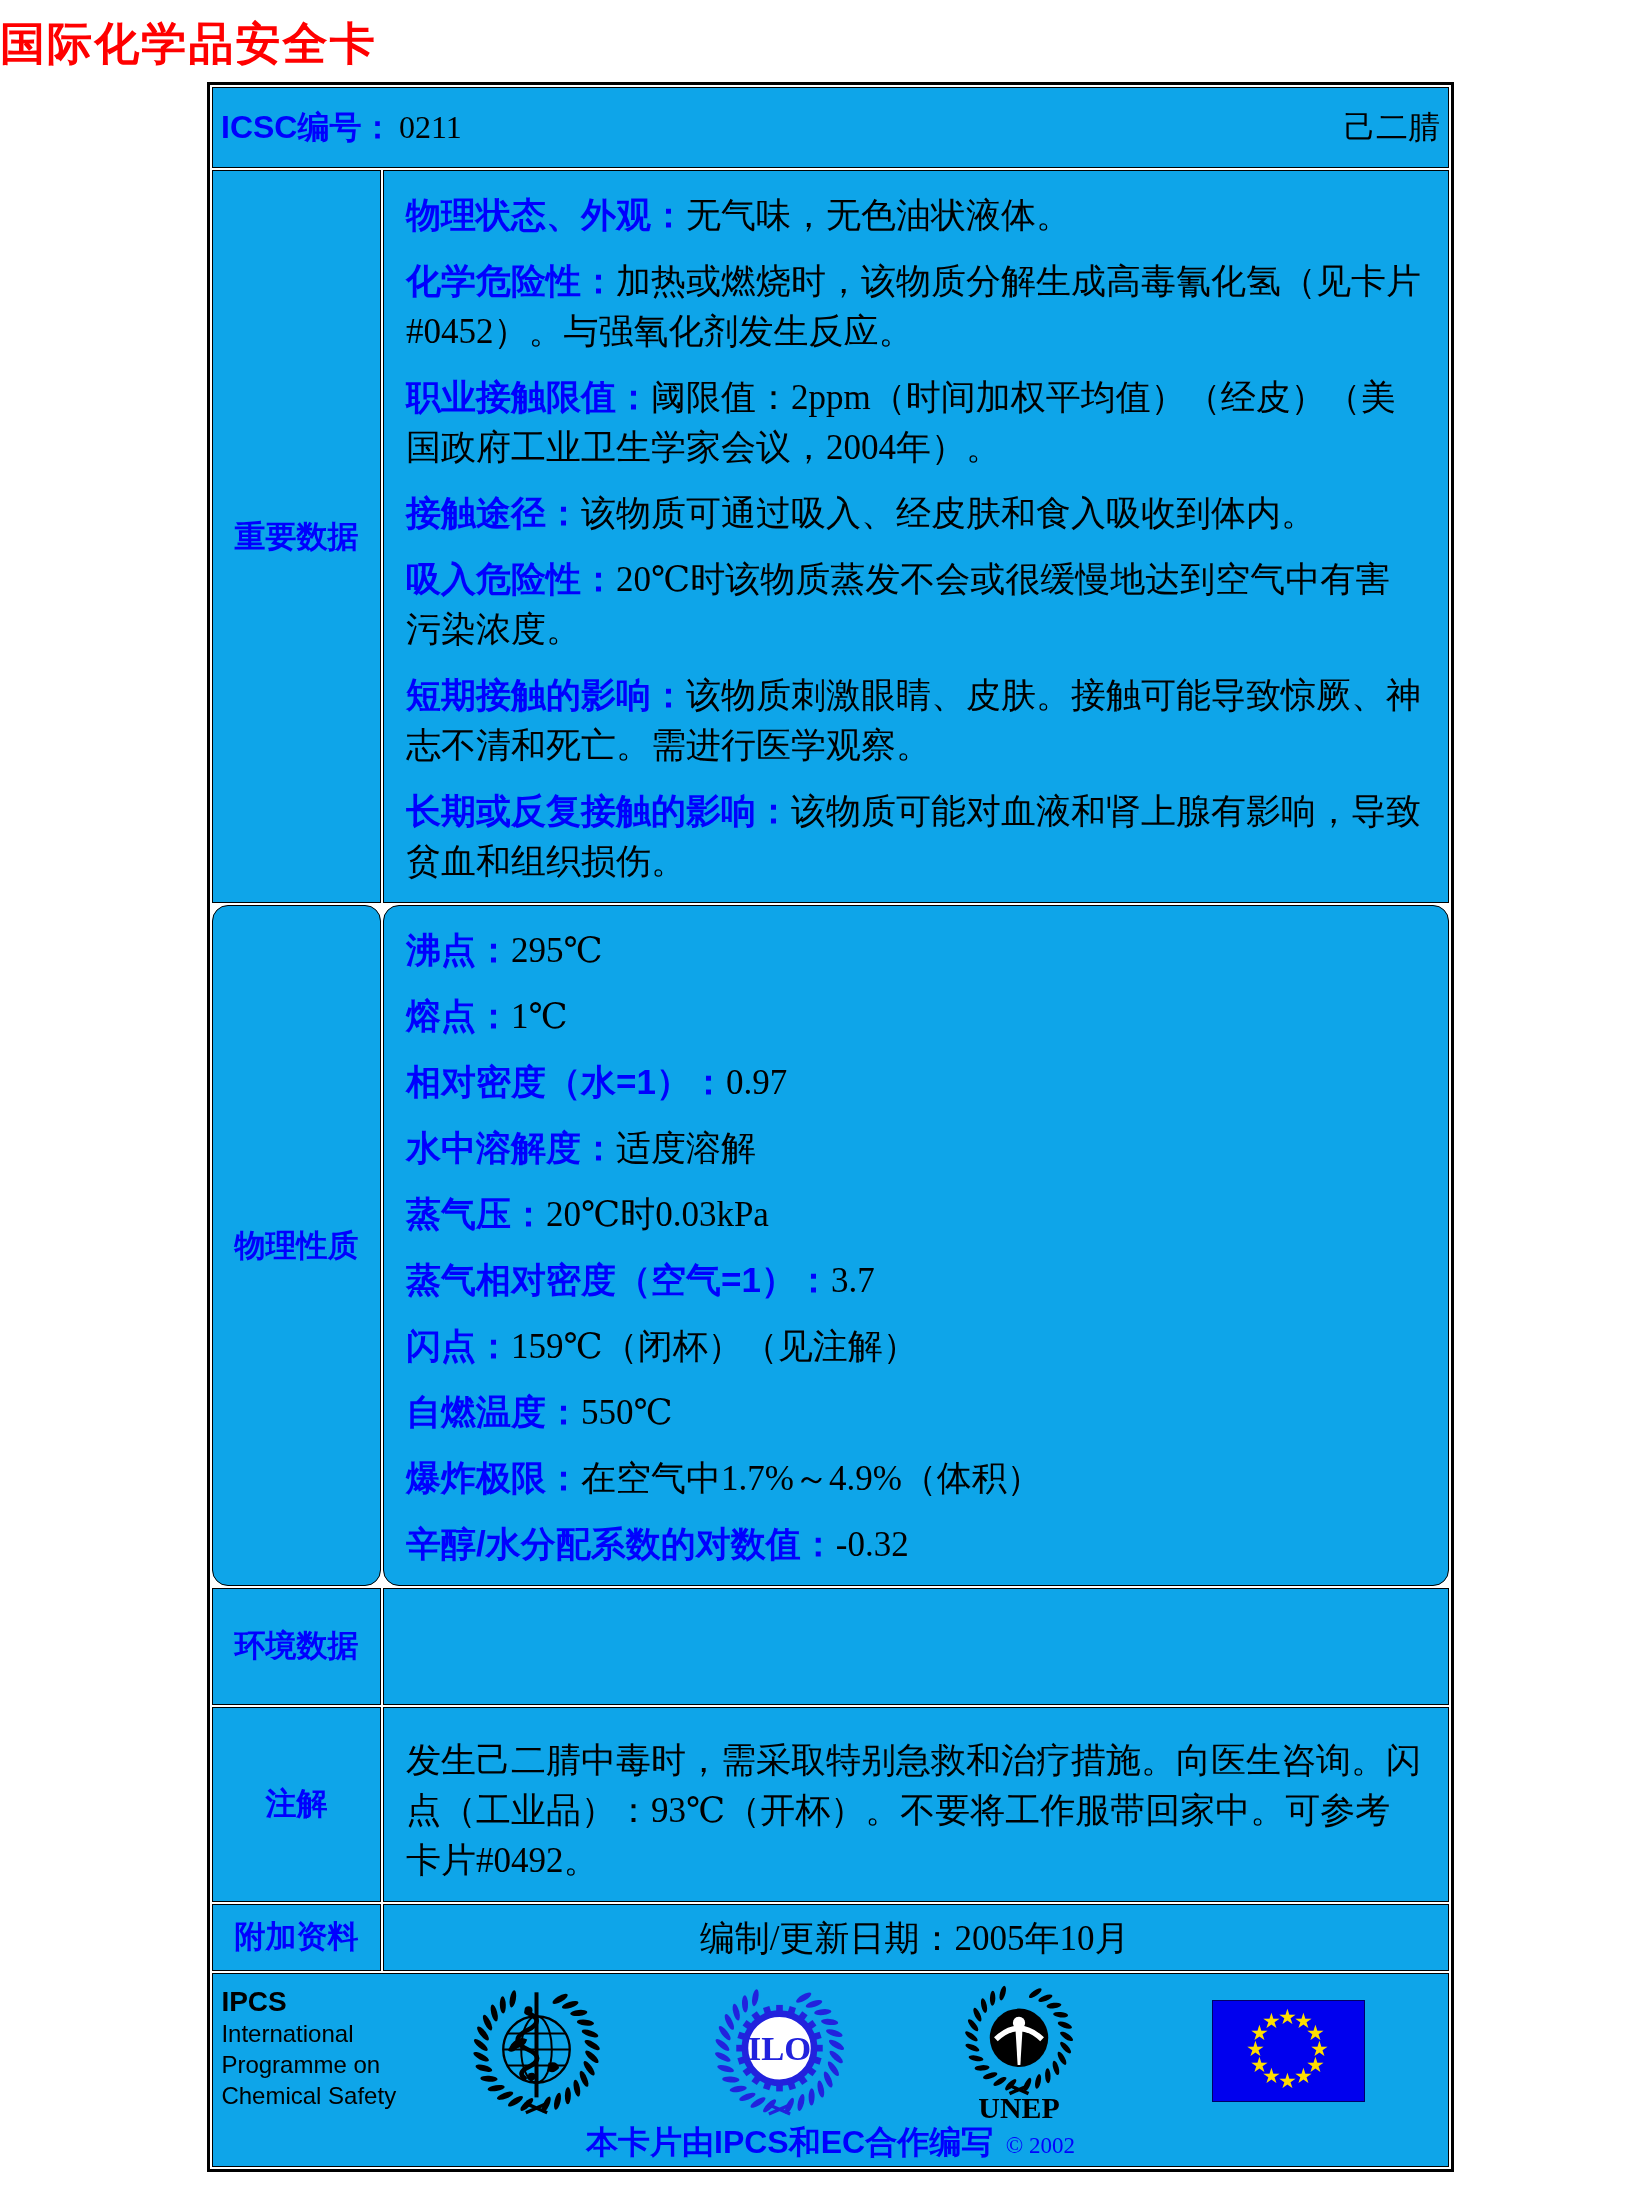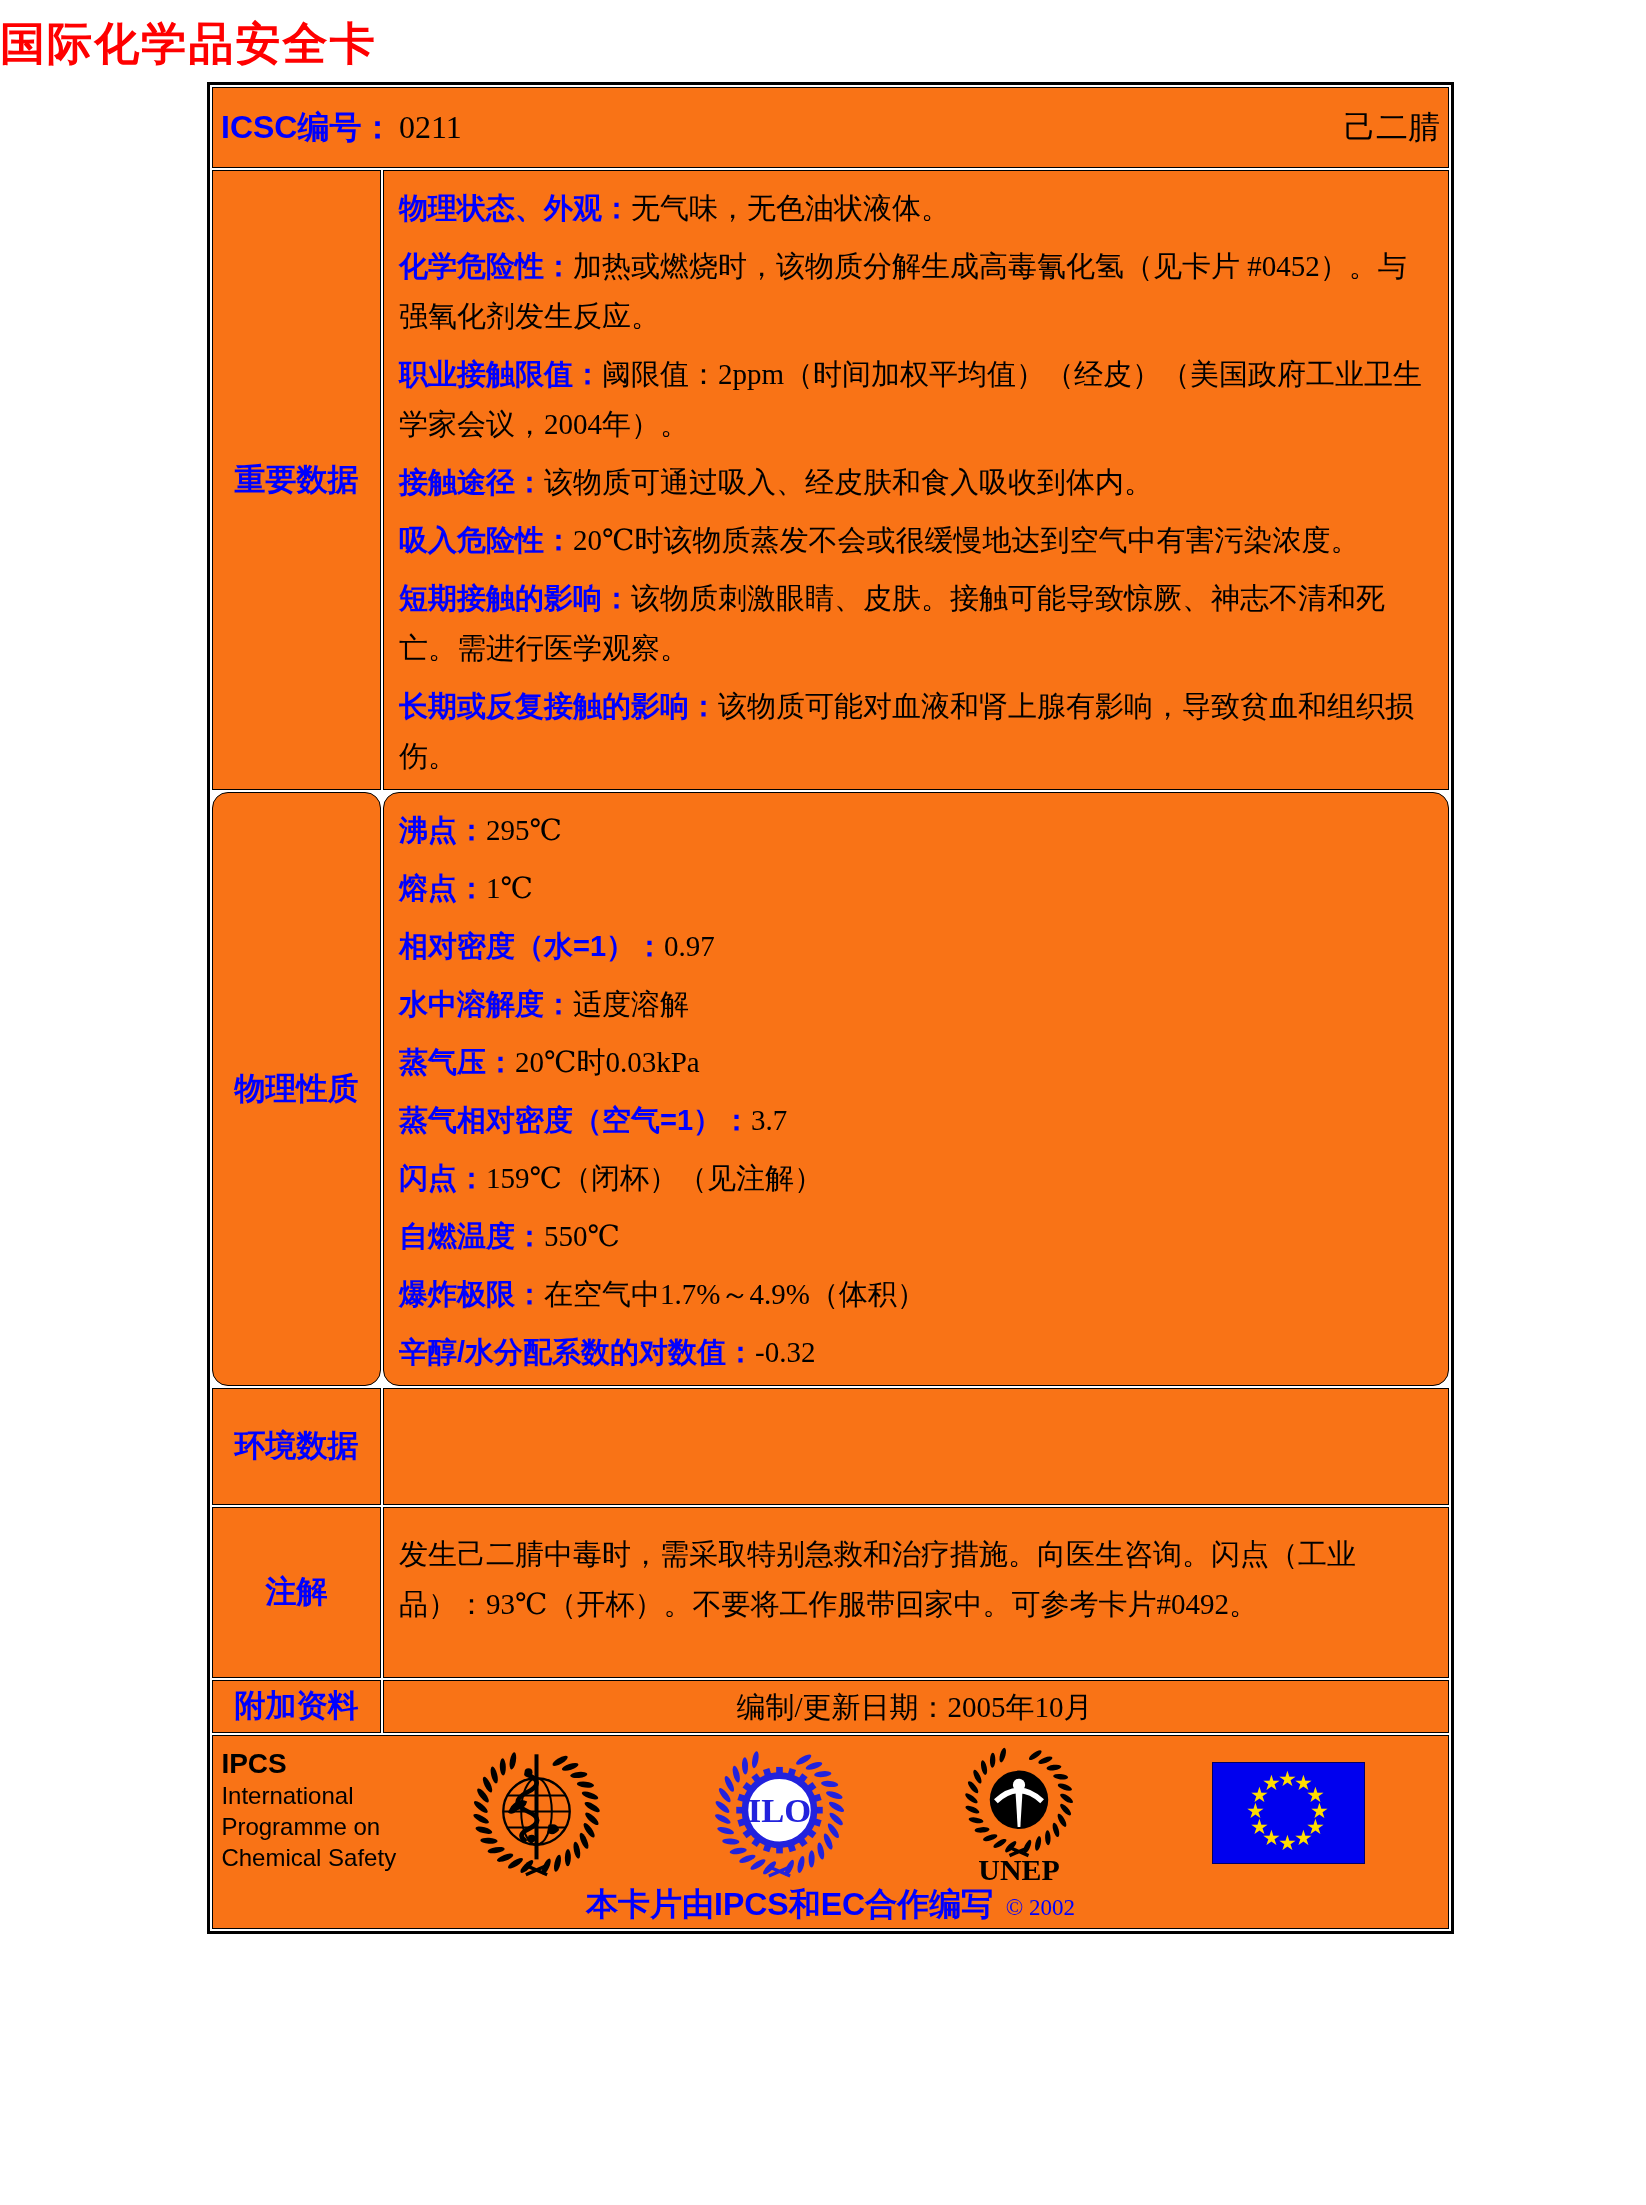--- a/index.html
+++ b/index.html
@@ -10,37 +10,37 @@
   .page-title {
     position:absolute; left:0; top:14px; width:100%;
     font-family:"Liberation Sans","DejaVu Sans",sans-serif;
     font-weight:bold; font-size:45px; letter-spacing:2.1px; color:#ff0000;
   }
   table.card {
     position:absolute; left:207px; top:82px; width:1247px;
     border:3.5px solid #000; border-collapse:separate; border-spacing:2.1px;
     table-layout:fixed; background:#fff;
   }
-  td { border:1.7px solid #000; vertical-align:top; background:#f97316; }
+  td { border:1.7px solid #000; vertical-align:top; background:#0ea5e9; }
   
   .header-cell { height:77px; vertical-align:middle; }
   .header-flex { display:flex; justify-content:space-between; align-items:center; padding:0 7px; }
   .icsc-label {
     color:#0000ff; font-family:"Liberation Sans","DejaVu Sans",sans-serif;
     font-weight:bold; font-size:32px;
   }
   .icsc-number { font-size:32px; color:#000; margin-left:5.6px; }
   .chem-name { font-size:32px; color:#000; }
   
   .label-cell {
     vertical-align:middle; text-align:center; color:#0000ff;
     font-family:"Liberation Sans","DejaVu Sans",sans-serif; font-size:31px; font-weight:bold;
   }
   .content-cell { padding:4.2px 9.8px 0 7px; }
-  .content-cell p { margin:8px; font-size:29px; line-height:50px; }
+  .content-cell p { margin:15px; font-size:35px; line-height:50px; }
   .field-label {
     color:#0000ff; font-family:"Liberation Sans","DejaVu Sans",sans-serif; font-weight:bold;
   }
   .sec-important-data td { height:590px; }
   .sec-physical-properties td { height:505px;border-radius:16px; }
   .sec-environmental-data td { height:110px; }
   .sec-notes td { height:156px; }
   .sec-notes .content-cell { padding-top:13px; }
   .sec-additional-info td { height:43px;text-align:center; }
   .sec-additional-info .content-cell { vertical-align:middle; padding-top:2px; }

